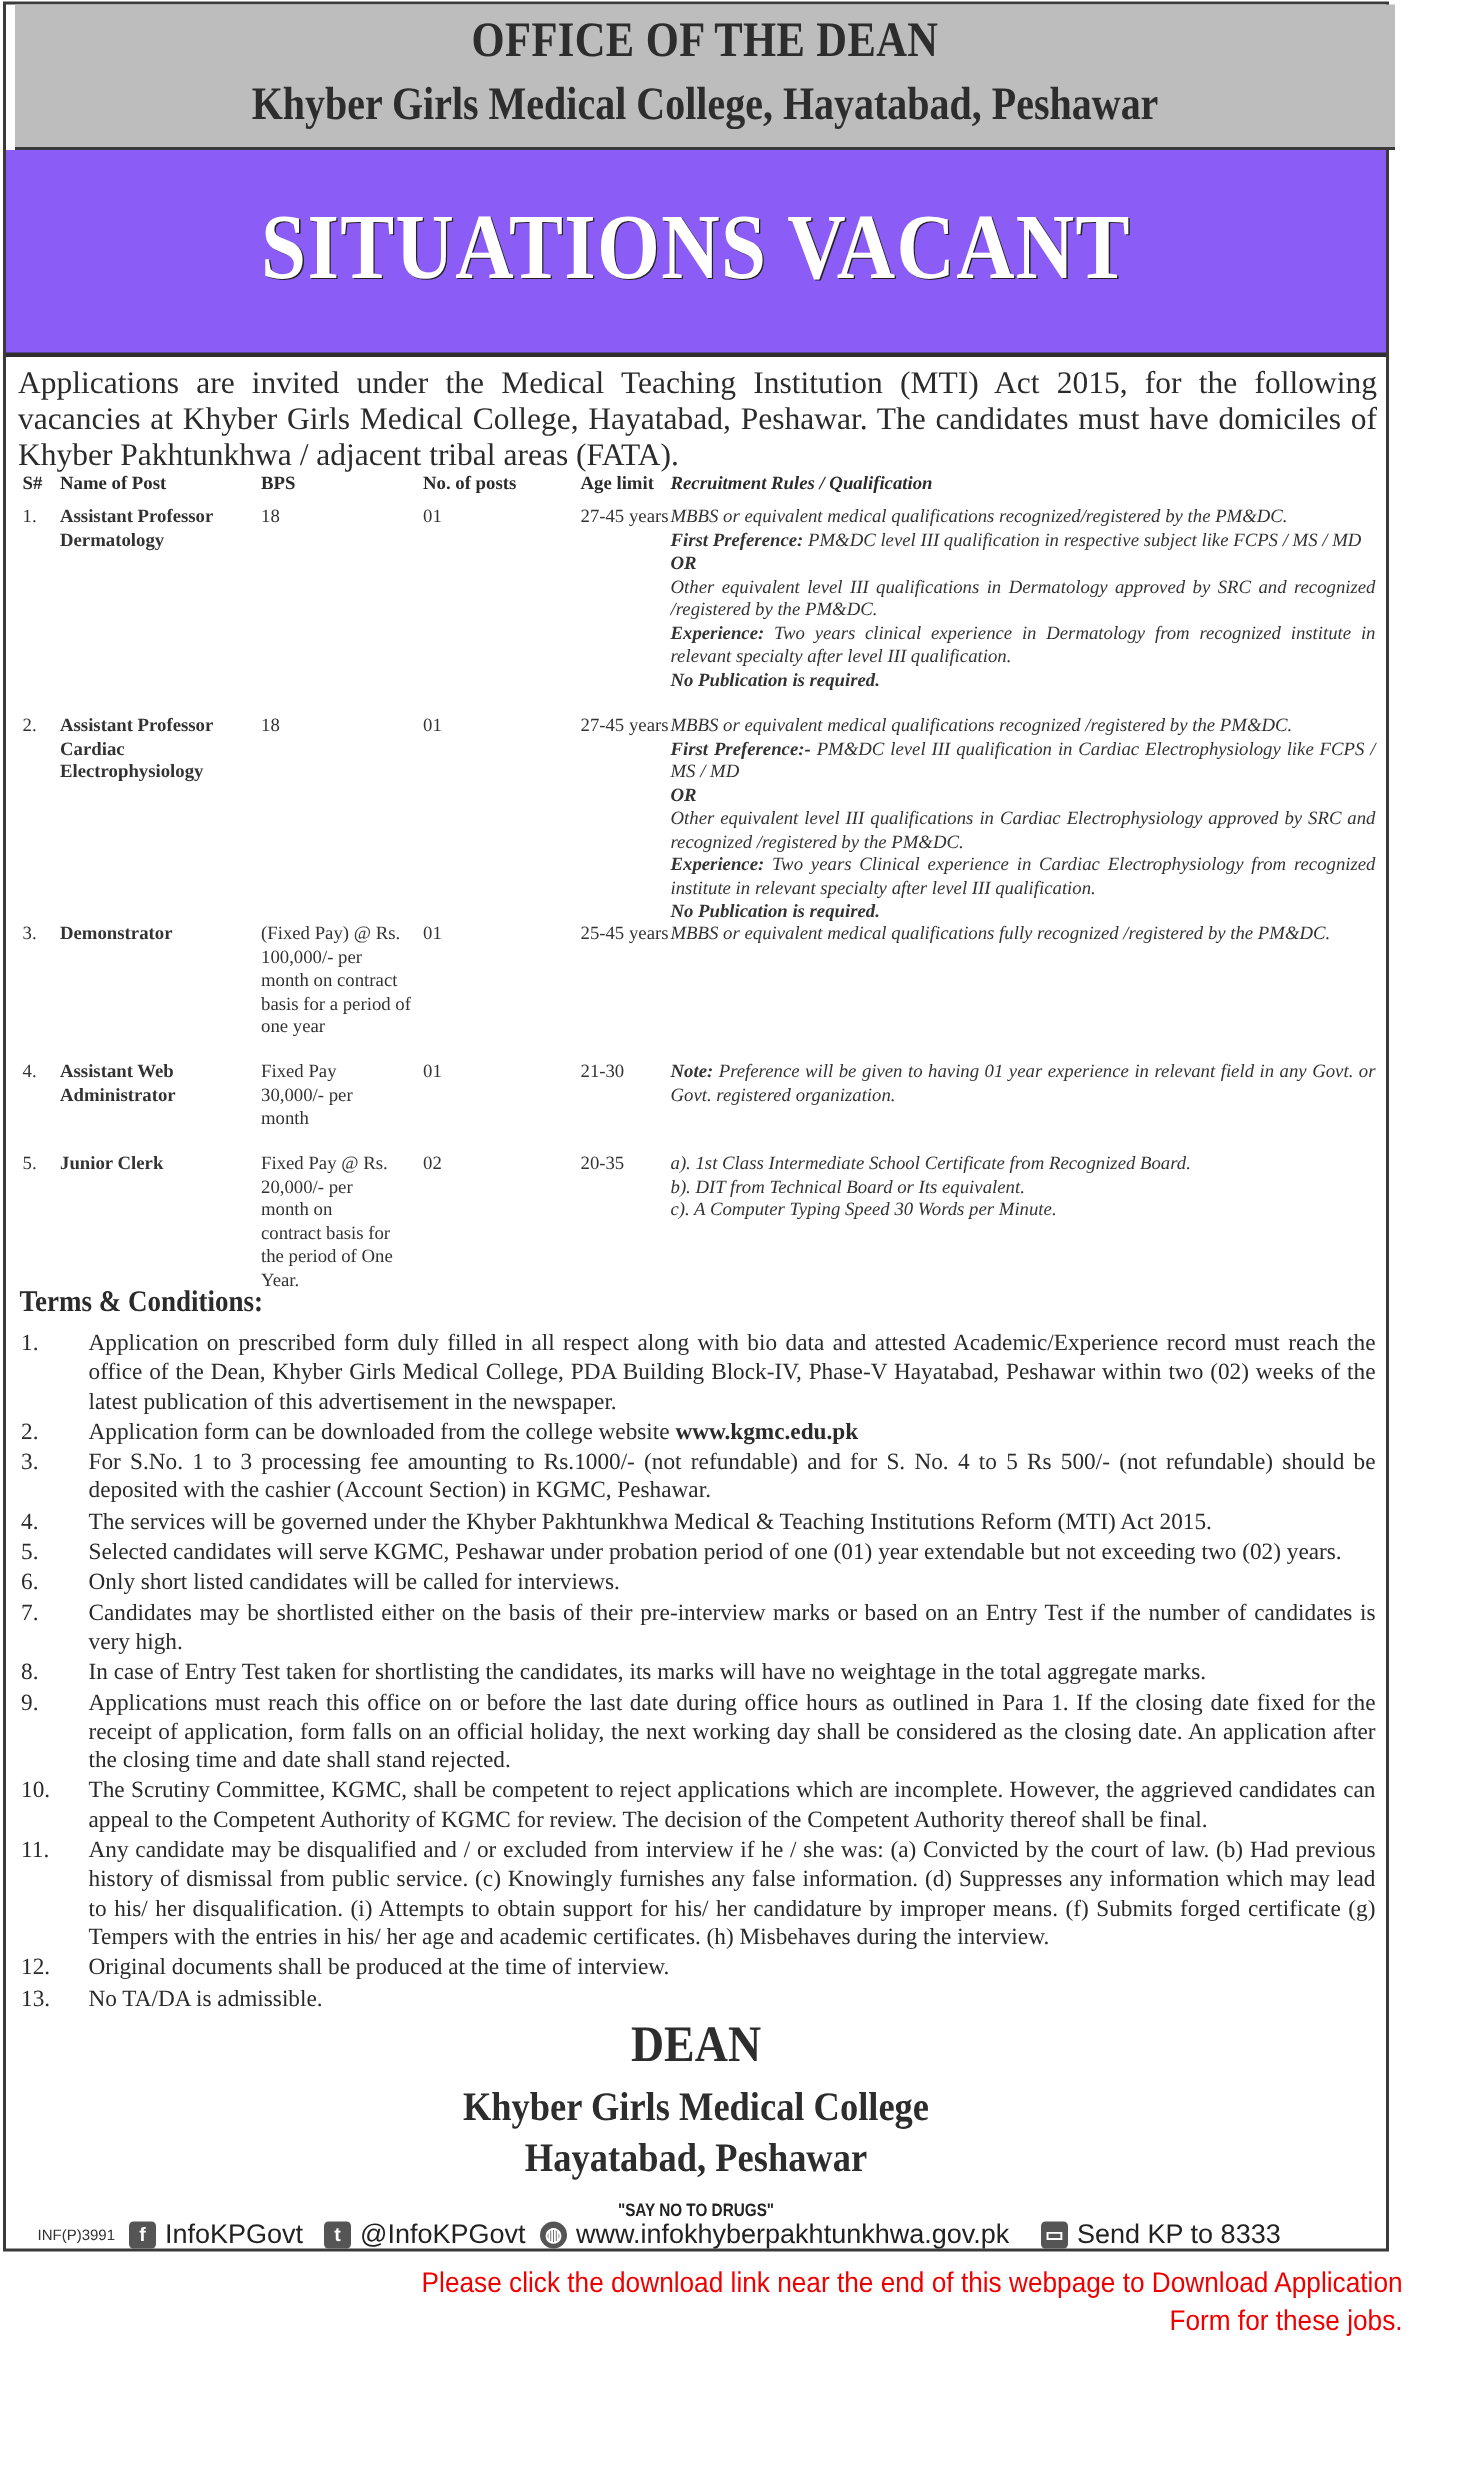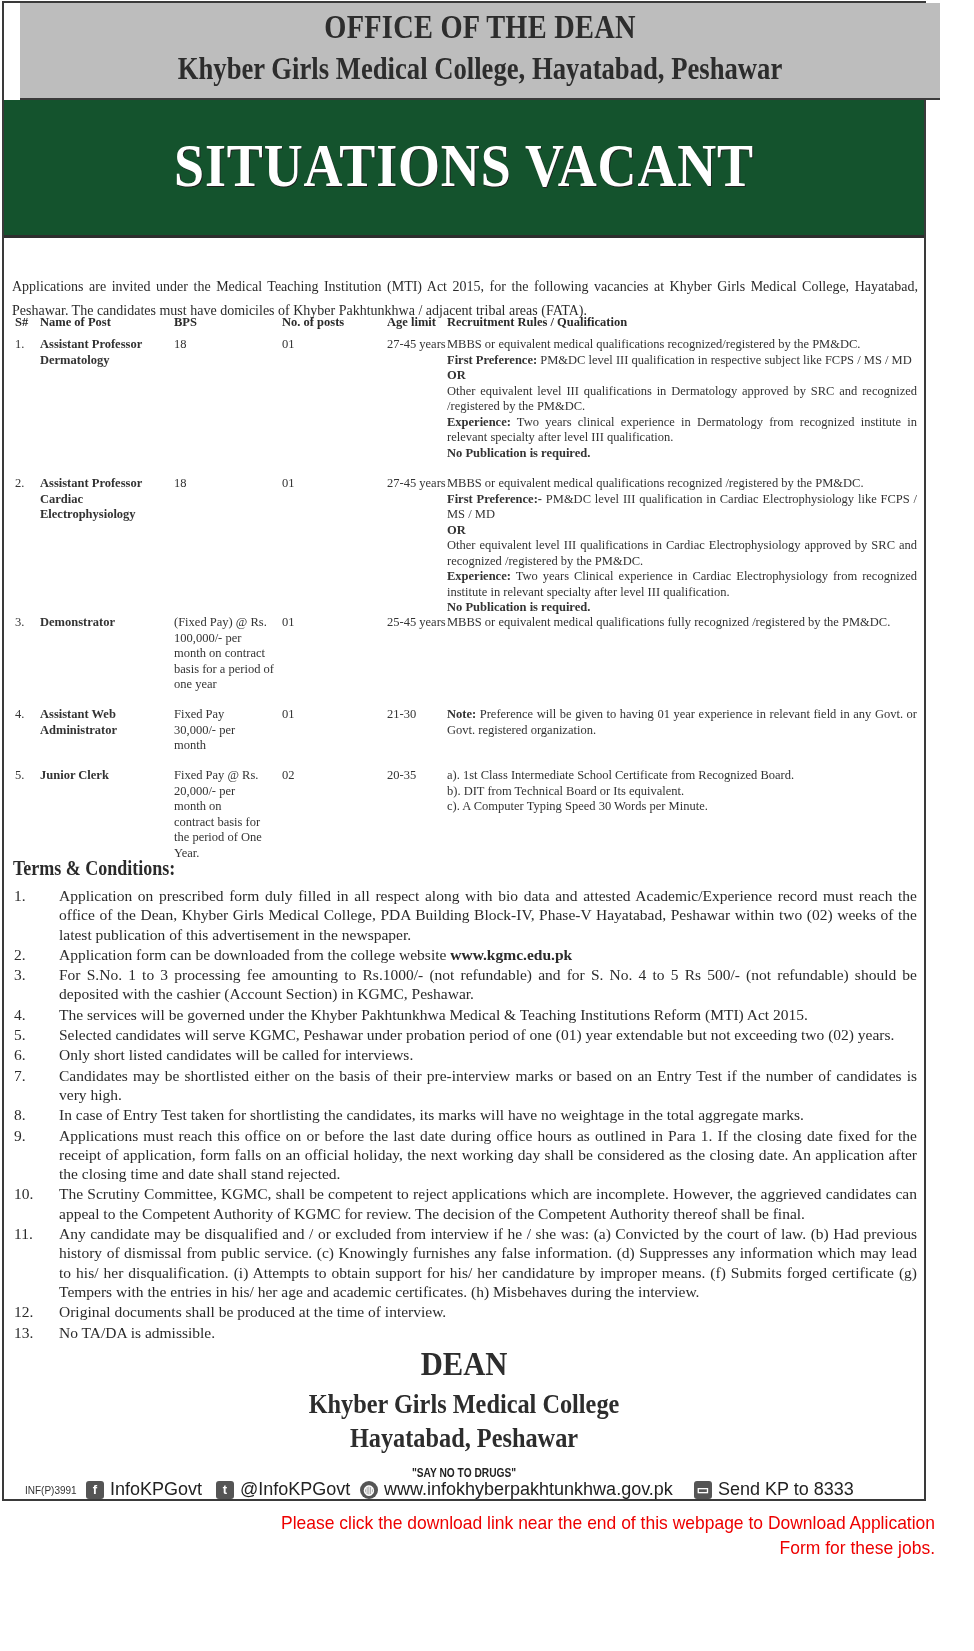--- a/index.html
+++ b/index.html
@@ -1,30 +1,30 @@
 <!DOCTYPE html>
 <html><head>
 <meta charset="utf-8">
 <style>
   html, body { margin: 0; padding: 0; background: #ffffff; }
   body { width: 974px; height: 1651px; position: relative; overflow: hidden; font-family: "Liberation Serif", "DejaVu Serif", serif; color: #2b2b2b; }
   .frame { position: absolute; left: 2px; top: 1px; width: 920px; height: 1496px; border: 2px solid #3a3a3a; background: #fff; }
-  .hdr { position: absolute; left: 16px; top: 0; width: 920px; height: 95px; background: #bdbdbd; border-bottom: 2px solid #3a3a3a; text-align: center; }
+  .hdr { position: absolute; left: 6px; top: 0; width: 920px; height: 95px; background: #bdbdbd; border-bottom: 2px solid #3a3a3a; text-align: center; }
   .hdr .office { position: absolute; left: 0; right: 0; top: 6px; font-size: 33px; font-weight: bold; color: #2d2d2d; letter-spacing: 0.3px; transform: scaleX(0.86); }
   .hdr .college { position: absolute; left: 0; right: 0; top: 48px; font-size: 31px; font-weight: bold; color: #2d2d2d; transform: scaleX(0.86); }
-  .banner { position: absolute; left: 0; top: 97px; width: 920px; height: 135px; background: #14532d; border-bottom: 3px solid #2e2e2e; text-align: center; }
+  .banner { position: absolute; left: 0; top: 97px; width: 920px; height: 135px; background: #8b5cf6; border-bottom: 3px solid #2e2e2e; text-align: center; }
   .banner .title { position: absolute; left: 0; right: 0; top: 30px; font-size: 62px; font-weight: bold; color: #ffffff; letter-spacing: 1px; transform: scaleX(0.87); text-shadow: 1px 1px 0 #222; }
-  .intro { position: absolute; left: 8px; top: 240px; width: 906px; font-size: 14px; line-height: 24px; text-align: justify; color: #2b2b2b; margin-top: 32px; }
+  .intro { position: absolute; left: 8px; top: 240px; width: 906px; font-size: 21px; line-height: 24px; text-align: justify; color: #2b2b2b; }
   .tbl { position: absolute; left: 0; top: 312px; width: 920px; font-size: 12.5px; line-height: 15.5px; color: #333; }
   .col-sn { position: absolute; left: 11px; }
   .col-name { position: absolute; left: 36px; width: 130px; font-weight: bold; }
   .col-bps { position: absolute; left: 170px; width: 100px; }
   .col-posts { position: absolute; left: 278px; }
   .col-age { position: absolute; left: 383px; width: 70px; }
-  .col-qual { position: absolute; left: 443px; width: 470px; text-align: justify; }
+  .col-qual { position: absolute; left: 443px; width: 470px; text-align: justify; font-style: italic; }
   .th { font-weight: bold; color: #2b2b2b; }
   .row { position: absolute; left: 0; width: 920px; }
   .qline b { font-weight: bold; }
   .terms-title { position: absolute; left: 9px; top: 854px; font-size: 20px; font-weight: bold; color: #2b2b2b; transform-origin: left; transform: scaleX(0.9); }
   .terms { position: absolute; left: 0; top: 883px; width: 920px; font-size: 15.5px; line-height: 19.3px; color: #2b2b2b; }
   .term { position: relative; margin-bottom: 1px; }
   .term .n { position: absolute; left: 10px; top: 0; }
   .term .t { margin-left: 55px; width: 858px; text-align: justify; }
   .sign { position: absolute; left: 0; width: 920px; text-align: center; font-weight: bold; color: #2d2d2d; }
   .sign.dean { top: 1342px; font-size: 34px; transform: scaleX(0.9); }

